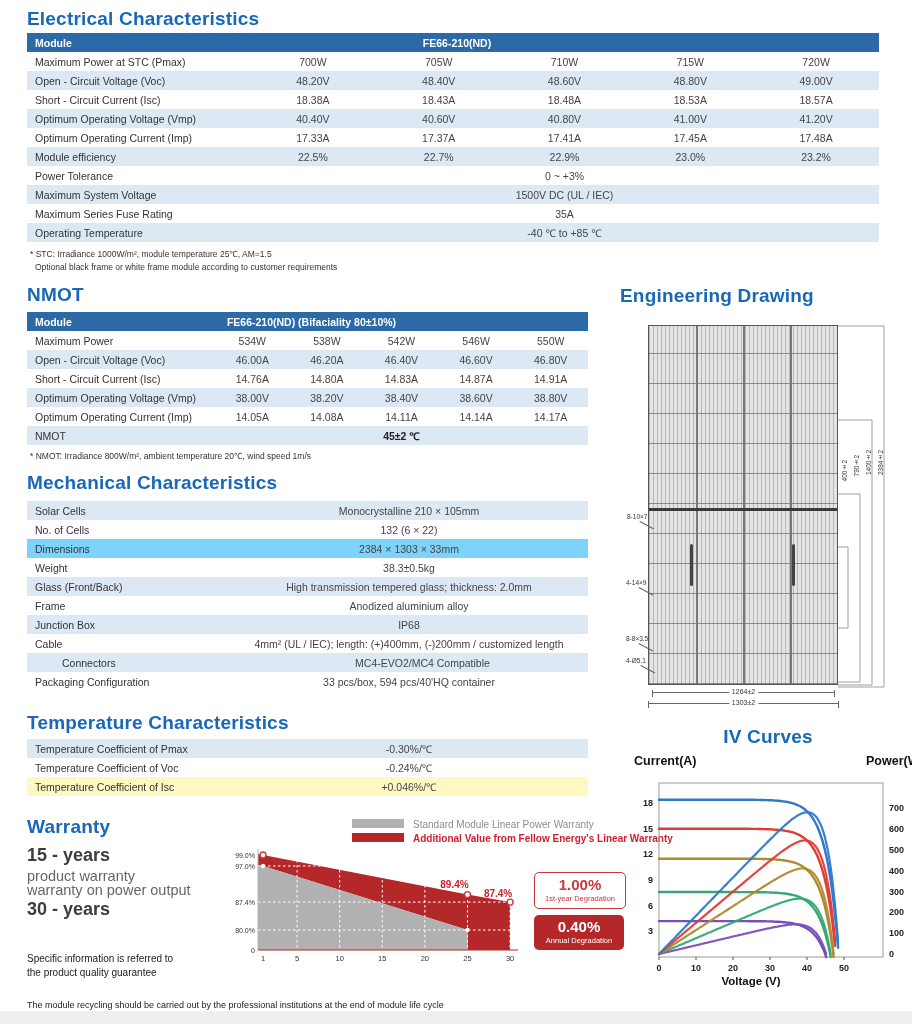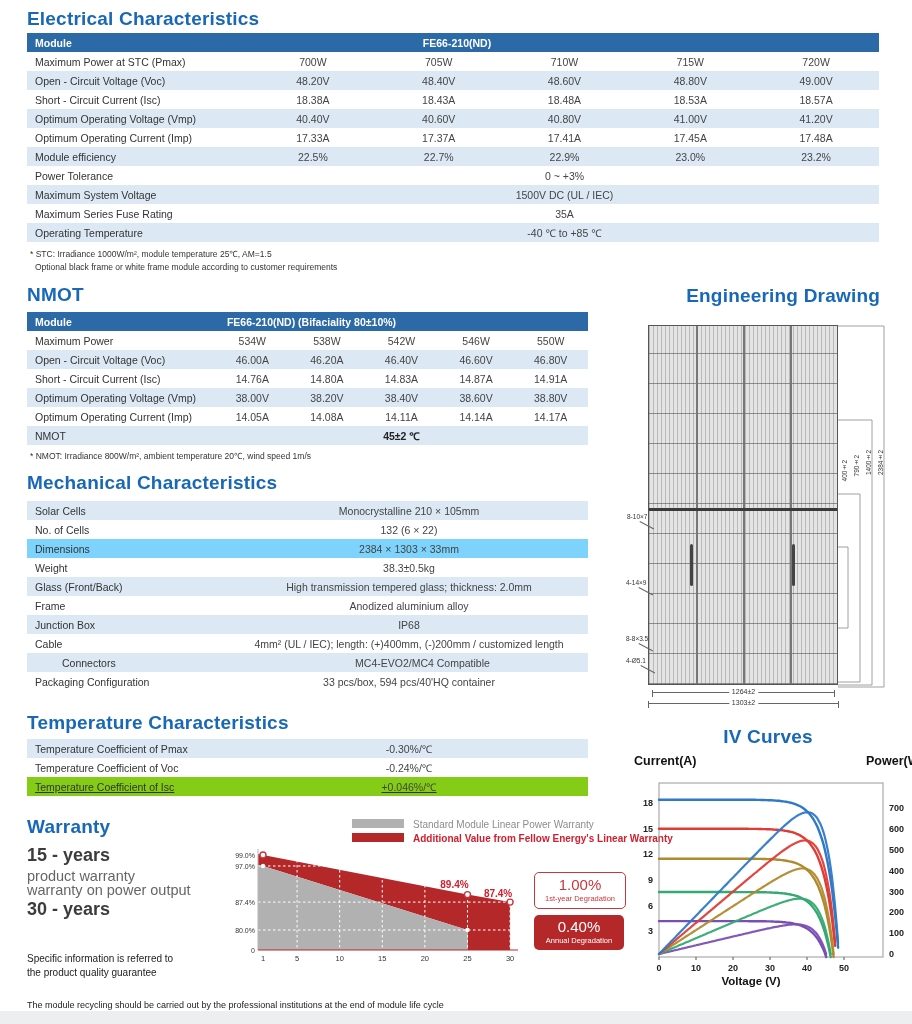--- a/index.html
+++ b/index.html
@@ -19,21 +19,21 @@
   .srow .spanval.bold{font-weight:600;color:#222;}
   .footnote{position:absolute;font-size:8.5px;color:#333;line-height:13px;}
   
   .wyears{font-size:18px;font-weight:bold;color:#3c3c3c;}
   .wdesc{font-size:14.5px;color:#666;}
   .wnote{font-size:10px;color:#222;line-height:14px;}
   .legend-text{font-size:10px;text-align:center;}
   .degbox{position:absolute;width:90px;border-radius:5px;text-align:center;padding:3px 0 5px;}
   .degbox.outline{border:1.6px solid #c8373c;color:#c8373c;background:#fff;}
   .degbox.solid{background:#b5282a;color:#fff;}
-  .degbox .big{font-size:15px;font-weight:normal;display:block;text-align:center;}
+  .degbox .big{font-size:15px;font-weight:bold;display:block;text-align:center;}
   .degbox .small{font-size:7.5px;display:block;margin-top:1px;}
   
   .panel{position:absolute;left:648px;top:325px;width:190px;height:360px;
          border:1px solid #555;box-sizing:border-box;
          background:
            repeating-linear-gradient(0deg, rgba(70,70,70,.55) 0 1px, transparent 1px 30px),
            repeating-linear-gradient(90deg,#b9b9b9 0 1px,#e4e4e4 1px 4px);}
   .vline{position:absolute;top:0;bottom:0;width:1.5px;background:#777;}
   .midline{position:absolute;left:0;right:0;top:182px;height:3px;background:#3a3a3a;}
   .clamp{position:absolute;width:3px;height:42px;background:#444;border-radius:2px;top:218px;}
@@ -230,21 +230,21 @@
 <h2 class="sec-title abs" style="left:27px;top:712px;">Temperature Characteristics</h2>
 <div class="spec-table" style="left:27px;top:739px;width:561px;" id="tbl-temp">
     <div class="srow" style="background: rgb(220, 233, 245);">
       <span class="lbl" style="width: 195px;">Temperature Coefficient of Pmax</span>
       <span class="spanval">-0.30%/℃</span>
     </div>
     <div class="srow">
       <span class="lbl" style="width: 195px;">Temperature Coefficient of Voc</span>
       <span class="spanval">-0.24%/℃</span>
     </div>
-    <div class="srow" style="background: #84cc16; text-decoration: underline;">
+    <div class="srow" style="background: #fef9c3;">
       <span class="lbl" style="width: 195px;">Temperature Coefficient of Isc</span>
       <span class="spanval">+0.046%/℃</span>
     </div>
   </div>
 
 <h2 class="sec-title abs" style="left:27px;top:816px;">Warranty</h2>
 <div class="abs wyears" style="left:27px;top:845px;">15 - years</div>
 <div class="abs wdesc" style="left:27px;top:868px;">product warranty</div>
 <div class="abs wyears" style="left:27px;top:899px;">30 - years</div>
 <div class="abs wdesc" style="left:27px;top:882px;">warranty on power output</div>
@@ -295,21 +295,21 @@
 
 <div class="degbox outline" style="left:534px;top:872px;">
   <span class="big">1.00%</span>
   <span class="small">1st-year Degradation</span>
 </div>
 <div class="degbox solid" style="left:534px;top:915px;">
   <span class="big">0.40%</span>
   <span class="small">Annual Degradation</span>
 </div>
 
-<h2 class="sec-title abs" style="left:620px;top:285px;width:260px;text-align:right;">Engineering Drawing</h2>
+<h2 class="sec-title abs" style="left:620px;top:285px;width:260px;text-align:left;">Engineering Drawing</h2>
 
 <div class="panel">
   <div class="vline" style="left:25%;"></div>
   <div class="vline" style="left:50%;"></div>
   <div class="vline" style="left:75%;"></div>
   <div class="midline"></div>
   <div class="clamp" style="left:22%;"></div>
   <div class="clamp" style="left:76%;"></div>
 </div>
 

